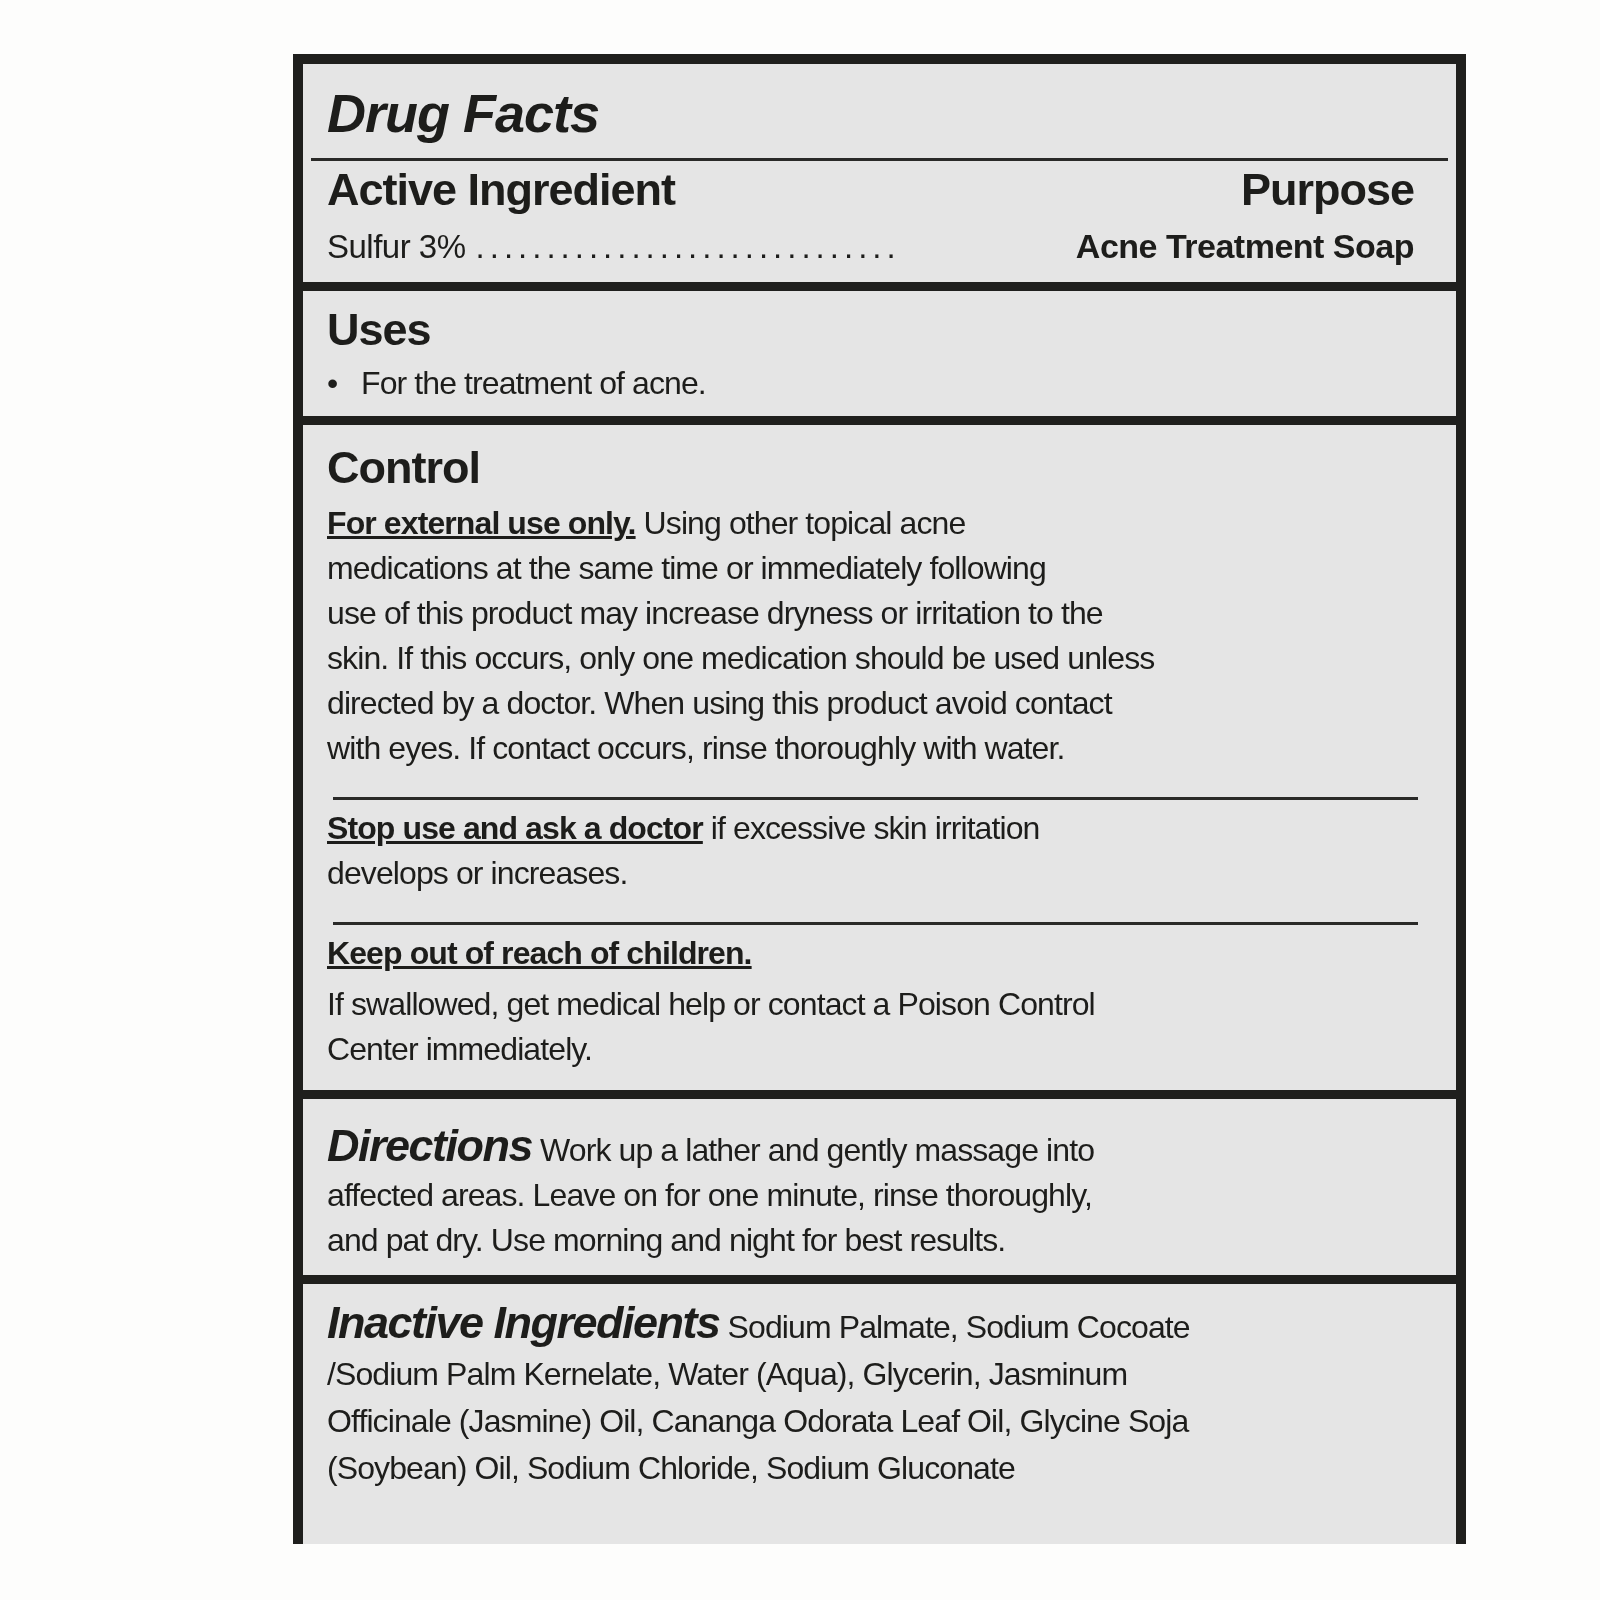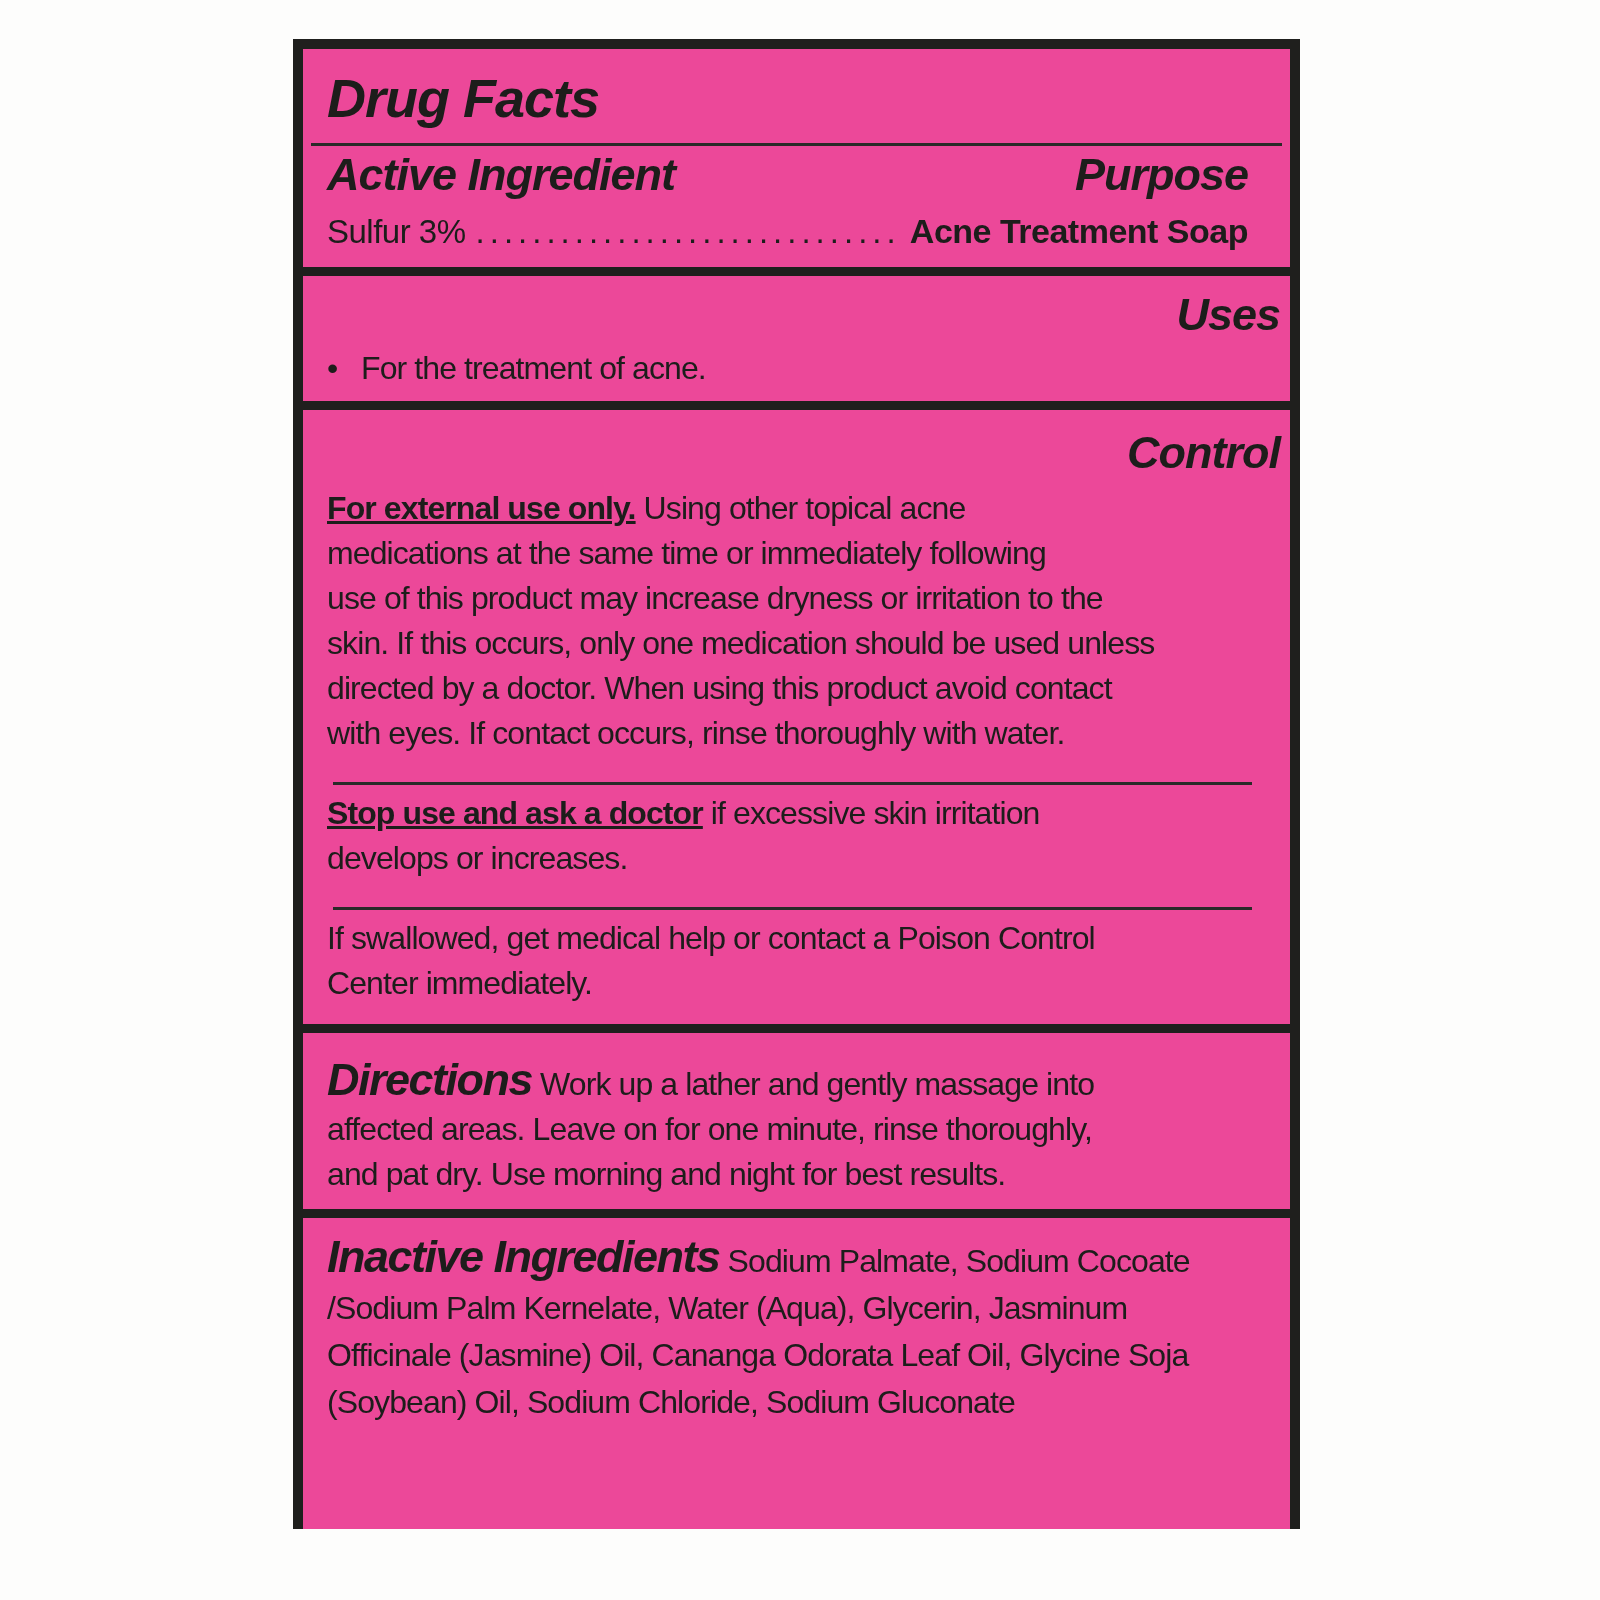--- a/index.html
+++ b/index.html
@@ -6,42 +6,41 @@
   body {
     width: 1600px; height: 1600px;
     background: #fdfdfc;
     font-family: "Liberation Sans", sans-serif;
     color: #1d1d1b;
     position: relative;
     overflow: hidden;
   }
   .label-card {
     position: absolute;
-    left: 293px; top: 39px;
-    width: 1007px; height: 1490px;
+    left: 293px; top: 54px;
+    width: 1173px; height: 1490px;
     box-sizing: border-box;
-    background: #ec4899;
+    background: #e5e5e5;
     border: 10px solid #1f1f1d;
     border-bottom: none;
     overflow: hidden;
   }
   .sec { padding-left: 24px; padding-right: 10px; }
   .divider-thick { height: 9px; background: #1f1f1d; }
   .rule-thin { height: 3px; background: #2a2a28; margin: 0 8px; }
 
   .h-title {
     font-style: italic; font-weight: bold;
     font-size: 54px; line-height: 62px; letter-spacing: -1px;
     margin: 0; padding-top: 18px; padding-bottom: 14px;
   }
   .h-sec {
-    font-style: italic; font-weight: bold;
+    font-weight: bold;
     font-size: 45px; line-height: 54px; letter-spacing: -1px;
     margin: 0;
-    text-align: right;
   }
   .h-inline {
     font-style: italic; font-weight: bold;
     font-size: 45px; letter-spacing: -1.5px;
     line-height: 45px;
   }
   .body-text {
     font-size: 32px; line-height: 45px; letter-spacing: -0.9px;
     margin: 0; white-space: pre-line;
   }
@@ -112,20 +111,21 @@
     <p class="body-text"><span class="bold">For external use only.</span><span> Using other topical acne
 medications at the same time or immediately following
 use of this product may increase dryness or irritation to the
 skin. If this occurs, only one medication should be used unless
 directed by a doctor. When using this product avoid contact
 with eyes. If contact occurs, rinse thoroughly with water.</span></p>
     <div class="rule-thin rule-inset"></div>
     <p class="body-text mt-block"><span class="bold">Stop use and ask a doctor</span><span> if excessive skin irritation
 develops or increases.</span></p>
     <div class="rule-thin rule-inset"></div>
+    <p class="body-text bold mt-block">Keep out of reach of children.</p>
     <p class="body-text">If swallowed, get medical help or contact a Poison Control
 Center immediately.</p>
   </div>
   <div class="divider-thick"></div>
 
   <div class="sec dir-sec">
     <p class="body-text"><span class="h-inline">Directions</span><span> Work up a lather and gently massage into
 affected areas. Leave on for one minute, rinse thoroughly,
 and pat dry. Use morning and night for best results.</span></p>
   </div>

